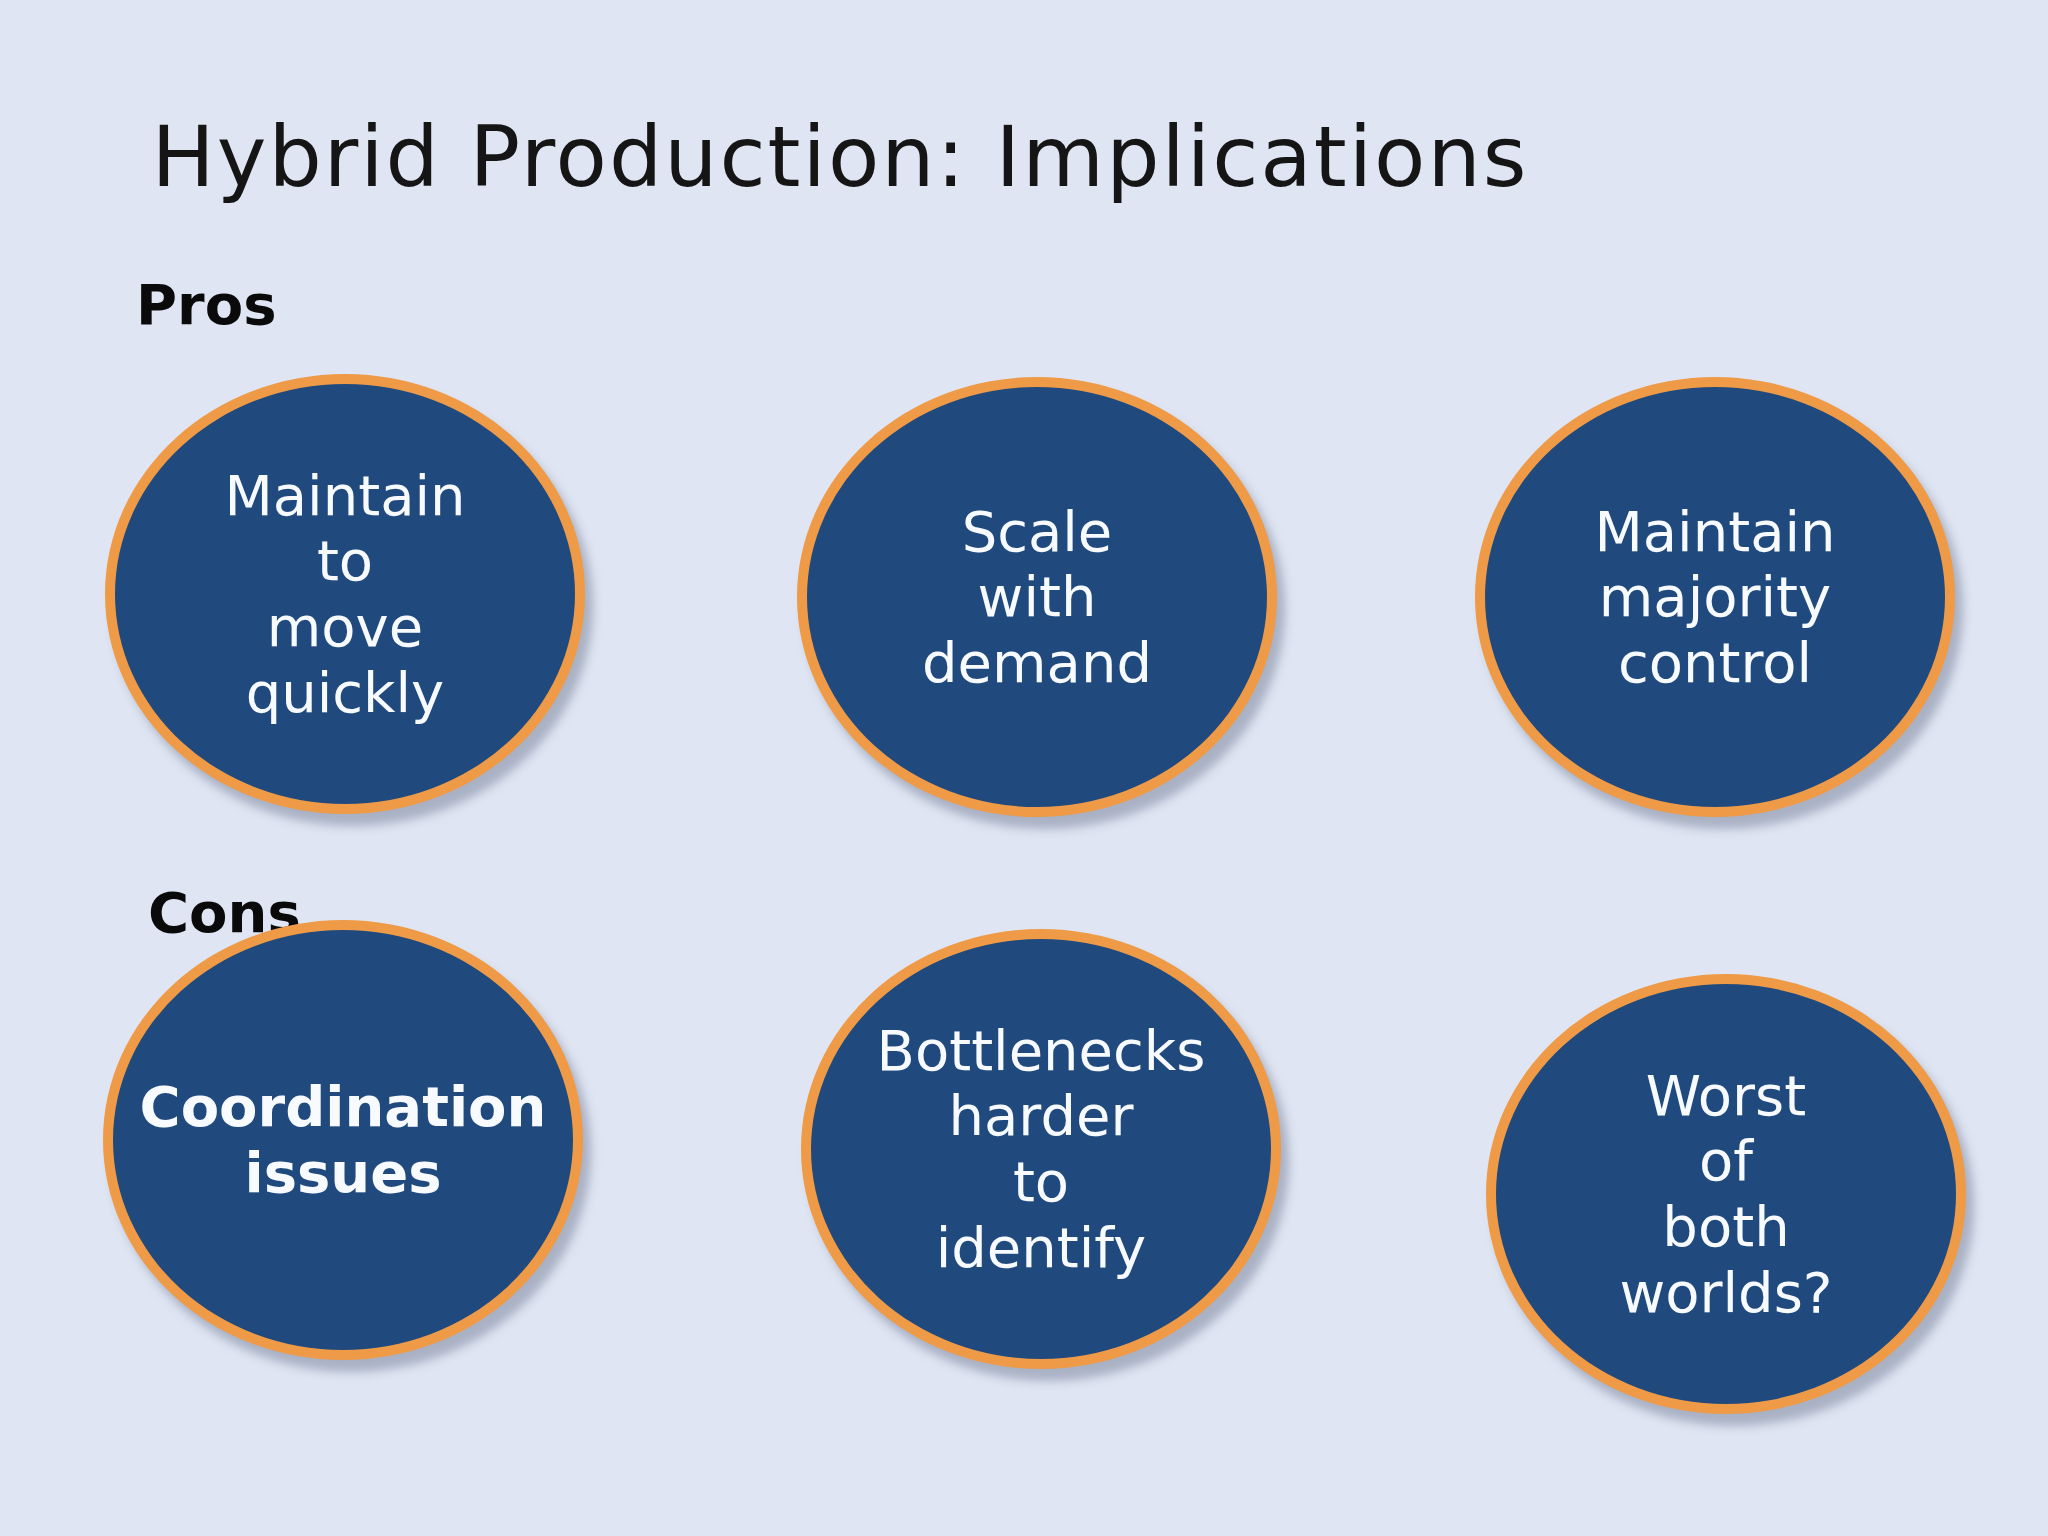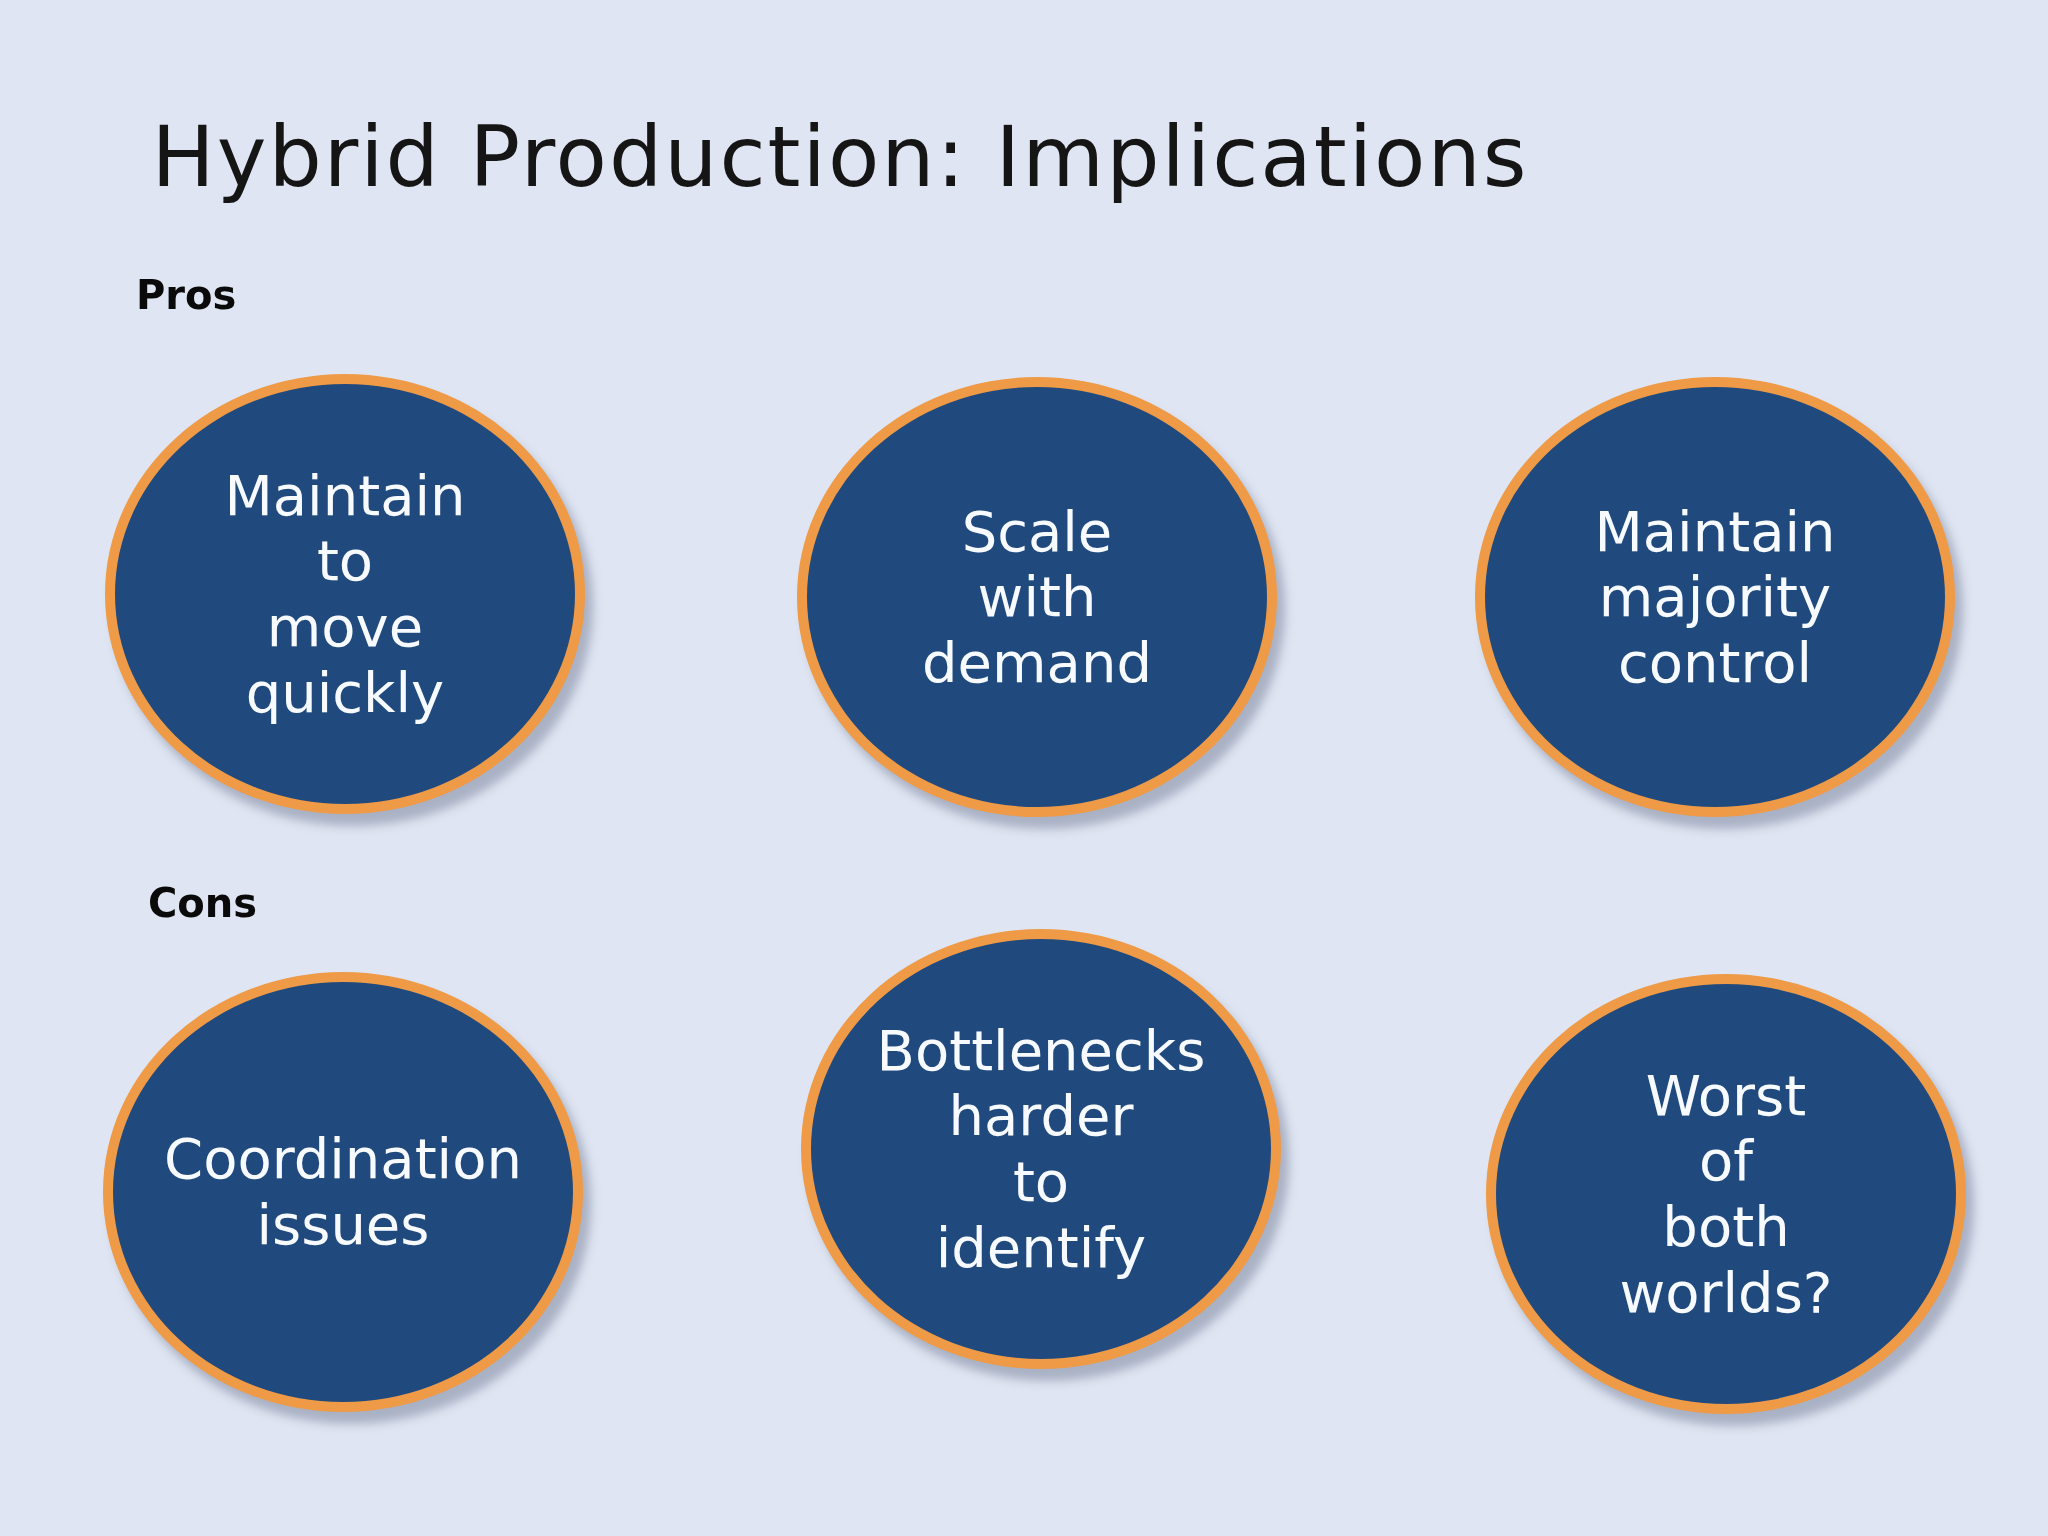--- a/index.html
+++ b/index.html
@@ -20,21 +20,21 @@
     left: 0;
     width: 1680px;
     text-align: center;
     font-size: 84px;
     font-weight: 400;
     letter-spacing: 2px;
     color: var(--c-title_text, #151515);
   }
   .section-label {
     position: absolute;
-    font-size: 40px;
+    font-size: 56px;
     font-weight: bold;
     color: var(--c-heading_text, #0a0a0a);
   }
   .section-label.pros { left: 136px; top: 272px; }
   .section-label.cons { left: 148px; top: 868px; margin-top: 12px; }
   .bubble {
     position: absolute;
     width: 480px;
     height: 440px;
     box-sizing: border-box;
@@ -49,21 +49,21 @@
   }
   .bubble-text {
     color: var(--c-bubble_text, #f7faff);
     font-size: 56px;
     line-height: 1.17;
     white-space: pre-line;
   }
   .bubble.p1 { left: 105px;  top: 374px; }
   .bubble.p2 { left: 797px;  top: 377px; }
   .bubble.p3 { left: 1475px; top: 377px; }
-  .bubble.c1 { left: 103px;  top: 972px; }
+  .bubble.c1 { left: 103px;  top: 920px; font-weight: bold; }
   .bubble.c2 { left: 801px;  top: 929px; }
   .bubble.c3 { left: 1486px; top: 974px; }
 </style>
 </head>
 <body style="--c-background: #dfe5f2; --c-title_text: #151515; --c-heading_text: #0a0a0a; --c-bubble_fill: #204a7d; --c-bubble_border: #ee9a47; --c-bubble_text: #f7faff;">
 
 <h1 class="slide-title">Hybrid Production: Implications</h1>
 
 <div class="section-label pros">Pros</div>
 

